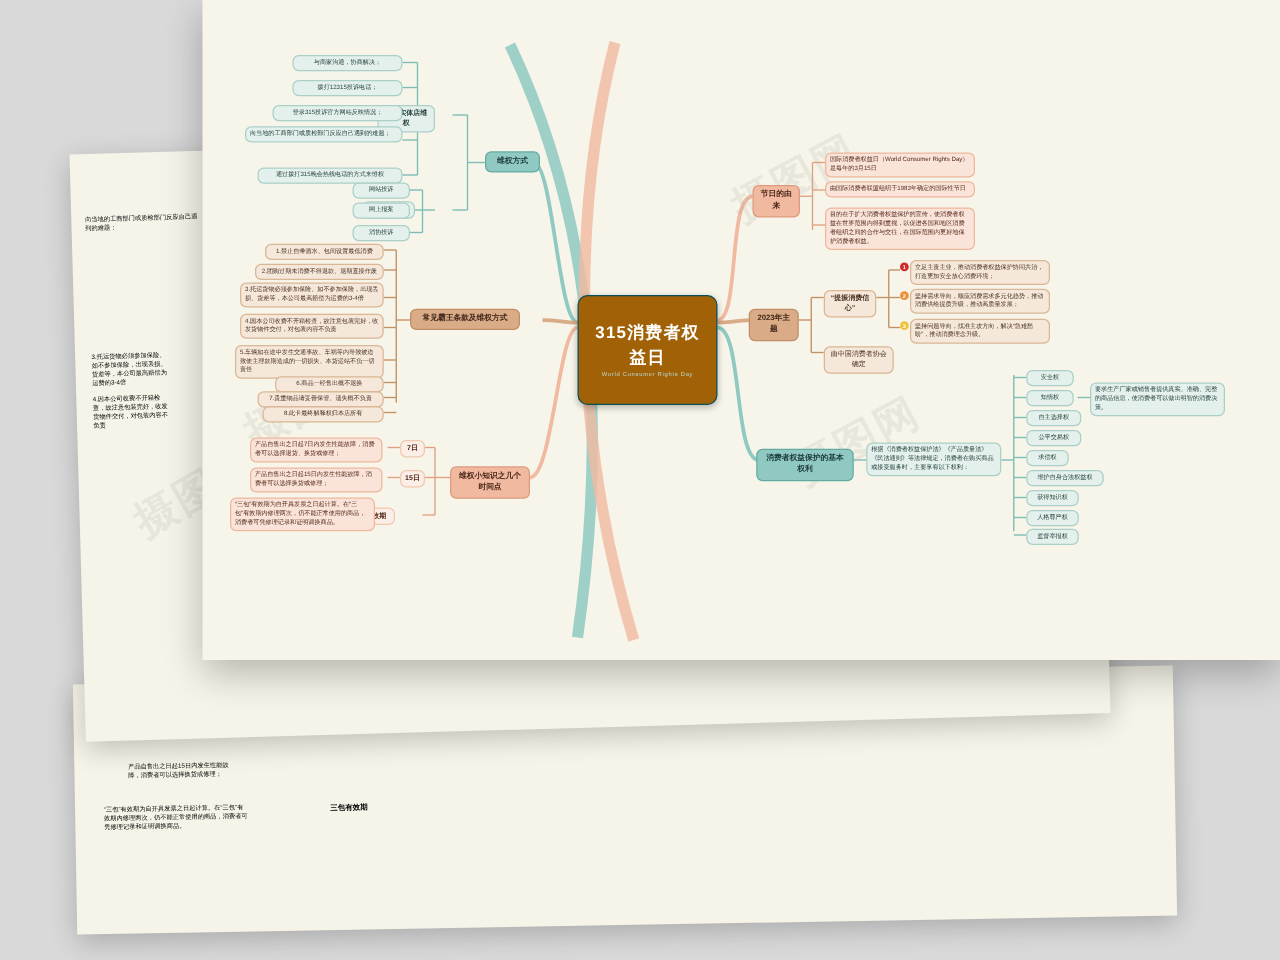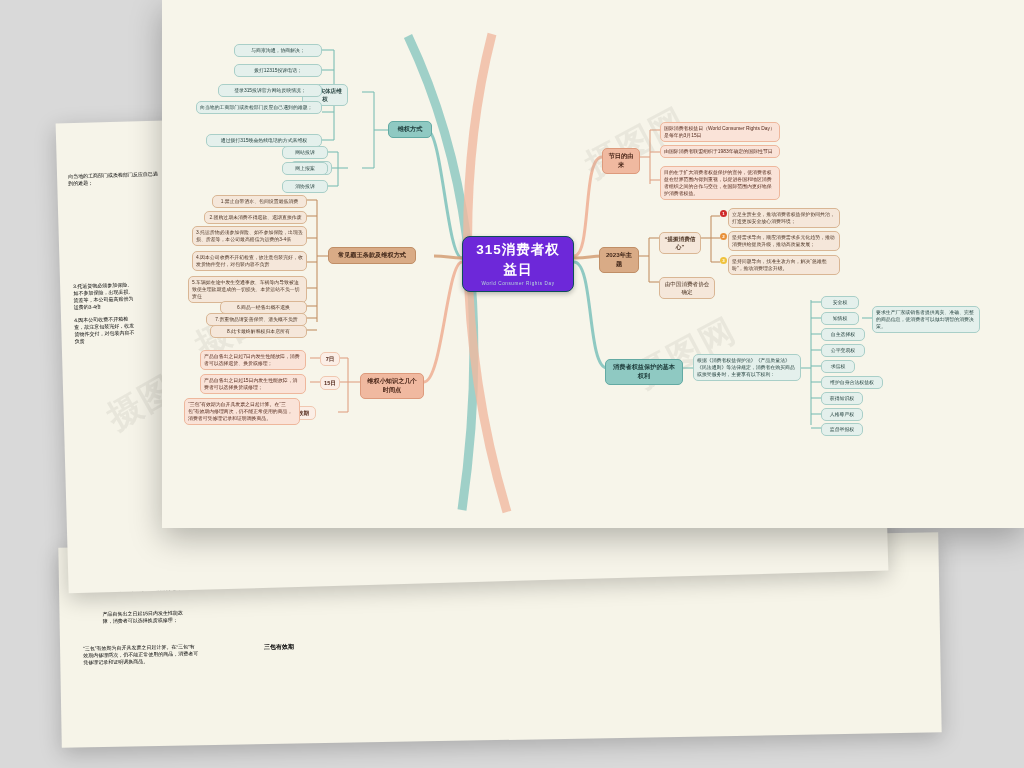--- a/index.html
+++ b/index.html
@@ -14,22 +14,22 @@
 
   .wm{position:absolute;color:rgba(160,160,150,.16);font-size:34px;font-weight:bold;
       transform:rotate(-28deg);pointer-events:none;letter-spacing:2px;user-select:none;}
 
   
   #map{position:absolute;left:162px;top:0;width:862px;height:528px;overflow:hidden;}
   #links{position:absolute;left:0;top:0;width:862px;height:528px;}
 
   .node{position:absolute;box-sizing:border-box;border-radius:5px;
         font-size:5.2px;line-height:1.45;color:#2f2a26;padding:2px 3px;}
-  .node.center{background:#6d28d9;border:1.6px solid #0d4f57;border-radius:8px;color:#fff;
-        text-align:center;padding:3px 10px;box-shadow:0 2px 5px rgba(0,0,0,.25);}
+  .node.center{background:#a16207;border:1.6px solid #0d4f57;border-radius:8px;color:#fff;
+        text-align:center;padding:19px 10px;box-shadow:0 2px 5px rgba(0,0,0,.25);}
   .node.center .ct{font-size:13.5px;font-weight:bold;letter-spacing:1px;}
   .node.center .cs{font-size:4.6px;color:#b9ddd9;letter-spacing:.6px;margin-top:2px;}
 
   .node.b-teal{background:#8fc9c2;border:1.1px solid #63aaa3;font-weight:bold;font-size:6.2px;
         text-align:center;color:#1d3b3a;padding:3px 5px;}
   .node.b-tan{background:#d9ab86;border:1.1px solid #c08e66;font-weight:bold;font-size:6.2px;
         text-align:center;color:#43281a;padding:3px 5px;}
   .node.b-salmon{background:#f0b9a0;border:1.1px solid #dd9a7c;font-weight:bold;font-size:6.2px;
         text-align:center;color:#4a2618;padding:3px 5px;}
 

